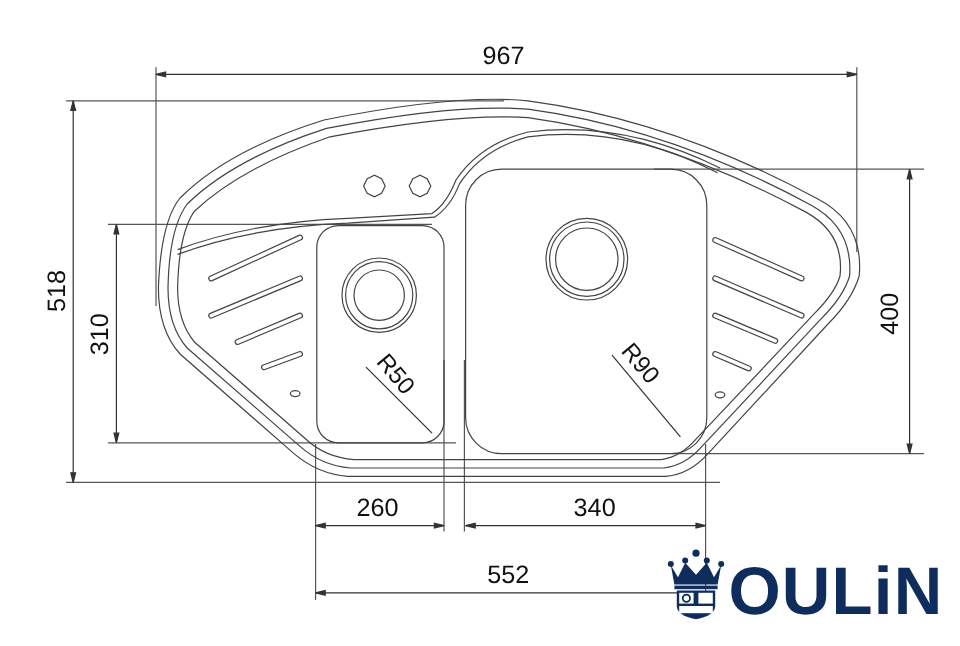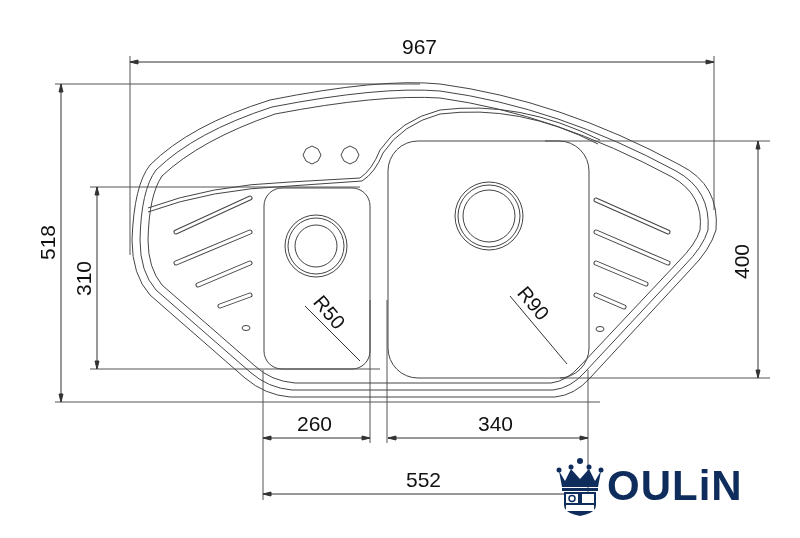--- a/index.html
+++ b/index.html
@@ -2,21 +2,21 @@
 <html><head>
 <meta charset="utf-8">
 <style>
   html, body { margin:0; padding:0; background:#ffffff; }
   body { width:800px; height:538px; position:relative; overflow:hidden; font-family:"Liberation Sans", sans-serif; }
   #drawing { position:absolute; left:0; top:0; width:800px; height:538px; }
   .dim-label { position:absolute; font-family:"Liberation Sans", sans-serif; font-size:21px; color:#111; line-height:1; white-space:nowrap; }
   .vert { transform:rotate(-90deg); transform-origin:center center; }
   .radius { position:absolute; font-family:"Liberation Sans", sans-serif; font-size:20px; color:#111; transform:rotate(50deg); transform-origin:left top; white-space:nowrap; }
   #logo { position:absolute; left:555px; top:455px; width:215px; height:62px; }
-  #brand-text { position:absolute; left:606px; top:464px; font-family:"Liberation Sans", sans-serif; font-weight:900; font-size:42px; letter-spacing:1px; line-height:1; }
+  #brand-text { position:absolute; left:606px; top:464px; font-family:"Liberation Sans", sans-serif; font-weight:900; font-size:56px; letter-spacing:1px; line-height:1; }
 </style>
 </head>
 <body>
 
 <svg id="drawing" viewBox="0 0 800 538" xmlns="http://www.w3.org/2000/svg" fill="none" stroke="#444" stroke-width="1">
 
   <g stroke="#555">
     <line x1="130" y1="56" x2="130" y2="255"></line>
     <line x1="714" y1="56" x2="714" y2="210"></line>
     <line x1="55" y1="84" x2="420" y2="84"></line>

